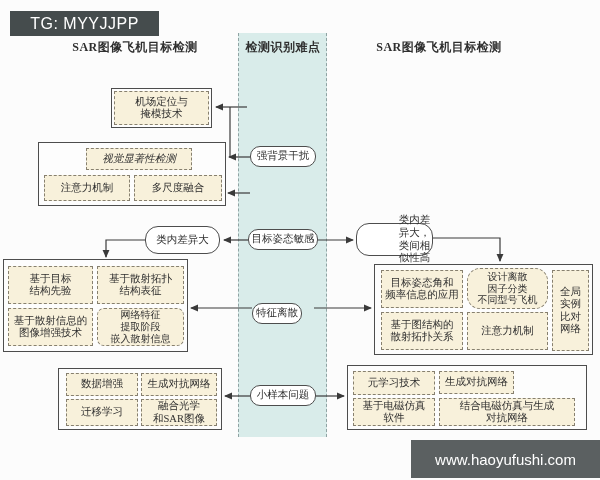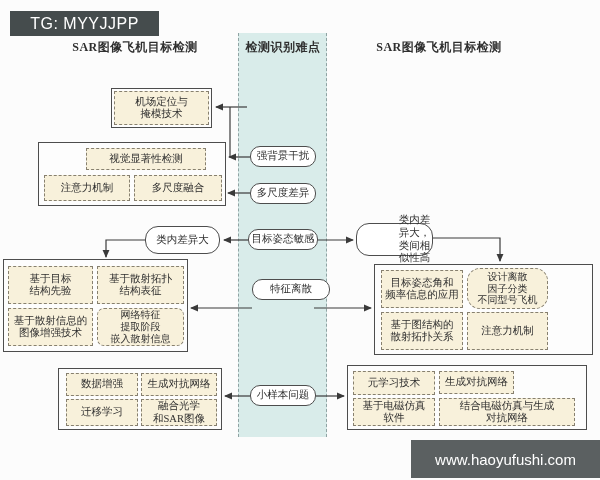--- a/index.html
+++ b/index.html
@@ -54,32 +54,31 @@
   </svg>
 
   <div class="abs badge" style="left:10px;top:11px;width:149px;height:25px;">TG: MYYJJPP</div>
   <div class="abs watermark" style="left:411px;top:440px;width:189px;height:38px;">www.haoyufushi.com</div>
 
   <div class="abs col-title" style="left:55px;top:39px;width:160px;">SAR图像飞机目标检测</div>
   <div class="abs col-title" style="left:243px;top:39px;width:80px;">检测识别难点</div>
   <div class="abs col-title" style="left:375px;top:39px;width:128px;">SAR图像飞机目标检测</div>
 
   <div class="abs node" style="left:250px;top:146px;width:66px;height:21px;">强背景干扰</div>
-  <div class="abs node" style="left:250px;top:183px;width:66px;height:21px;">多尺度差异</div>
   <div class="abs node" style="left:248px;top:229px;width:70px;height:21px;">目标姿态敏感</div>
-  <div class="abs node" style="left:252px;top:279px;width:78px;height:21px;">特征离散</div>
+  <div class="abs node" style="left:252px;top:303px;width:50px;height:21px;">特征离散</div>
   <div class="abs node" style="left:250px;top:385px;width:66px;height:21px;">小样本问题</div>
 
   <div class="abs group" style="left:111px;top:88px;width:101px;height:40px;">
     <div class="abs ybox" style="left:2px;top:2px;right:2px;bottom:2px;">机场定位与
 掩模技术</div>
   </div>
 
   <div class="abs group" style="left:38px;top:142px;width:188px;height:64px;">
-    <div class="abs ybox" style="left:47px;top:5px;width:120px;height:22px;">视觉显著性检测</div>
+    <div class="abs ybox" style="left:47px;top:5px;width:106px;height:22px;font-style:italic;">视觉显著性检测</div>
     <div class="abs ybox" style="left:5px;top:32px;width:86px;height:26px;">注意力机制</div>
     <div class="abs ybox" style="left:95px;top:32px;width:88px;height:26px;">多尺度融合</div>
   </div>
 
   <div class="abs oval" style="left:145px;top:226px;width:75px;height:28px;">类内差异大</div>
   <div class="abs oval" style="left:356px;top:223px;width:77px;height:33px;padding-left:40px;">类内差异大，
 类间相似性高</div>
 
   <div class="abs group" style="left:3px;top:259px;width:185px;height:93px;">
     <div class="abs ybox" style="left:4px;top:6px;width:85px;height:38px;">基于目标
@@ -92,20 +91,24 @@
 提取阶段
 嵌入散射信息</div>
   </div>
 
   <div class="abs group" style="left:374px;top:264px;width:219px;height:91px;">
     <div class="abs ybox" style="left:6px;top:5px;width:82px;height:38px;">目标姿态角和
 频率信息的应用</div>
     <div class="abs ybox" style="left:92px;top:3px;width:81px;height:41px;font-size:10px;border-radius:13px;">设计离散
 因子分类
 不同型号飞机</div>
+    <div class="abs ybox" style="left:177px;top:5px;width:37px;height:81px;">全局
+实例
+比对
+网络</div>
     <div class="abs ybox" style="left:6px;top:47px;width:82px;height:38px;">基于图结构的
 散射拓扑关系</div>
     <div class="abs ybox" style="left:92px;top:47px;width:81px;height:38px;">注意力机制</div>
   </div>
 
   <div class="abs group" style="left:58px;top:368px;width:164px;height:62px;">
     <div class="abs ybox" style="left:7px;top:4px;width:72px;height:23px;">数据增强</div>
     <div class="abs ybox" style="left:82px;top:4px;width:76px;height:23px;">生成对抗网络</div>
     <div class="abs ybox" style="left:7px;top:30px;width:72px;height:27px;">迁移学习</div>
     <div class="abs ybox" style="left:82px;top:30px;width:76px;height:27px;">融合光学

